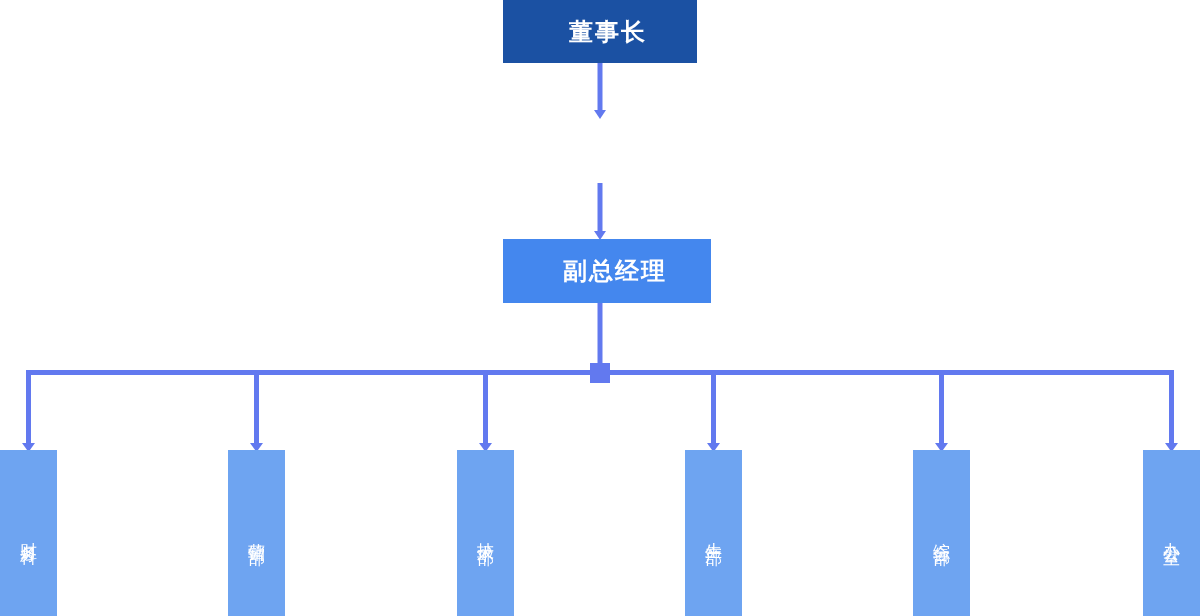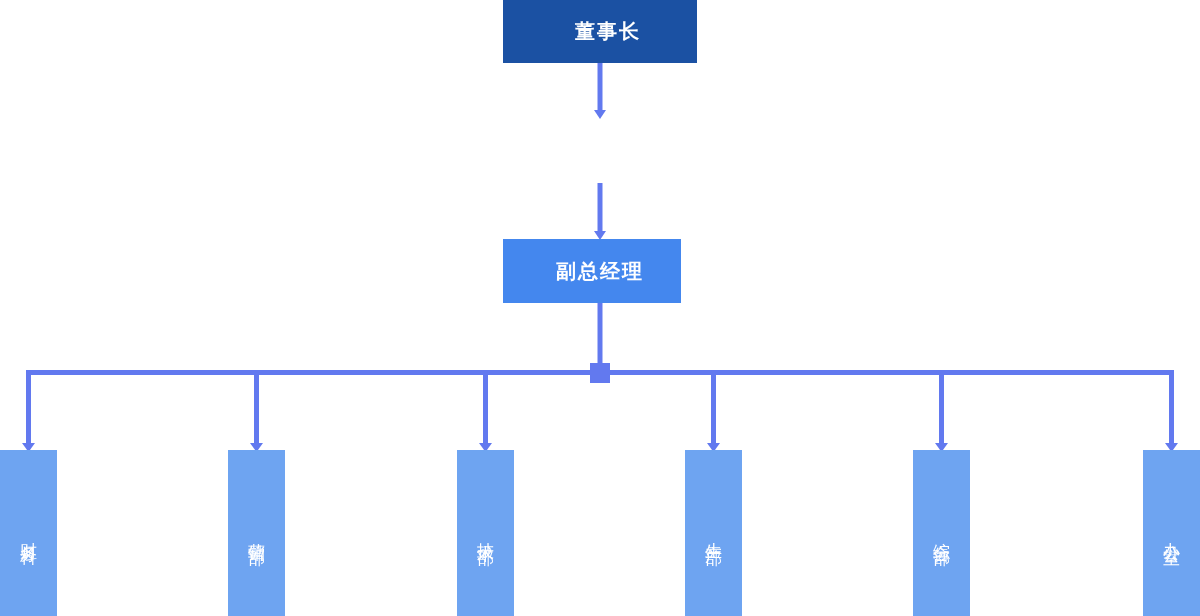--- a/index.html
+++ b/index.html
@@ -37,35 +37,35 @@
   .node {
     position: absolute;
     display: flex;
     align-items: center;
     justify-content: center;
     color: #ffffff;
     box-sizing: border-box;
     user-select: none;
   }
   .node-h {
-    font-size: 20px;
+    font-size: 24px;
     font-weight: 600;
     letter-spacing: 2px;
     padding-left: 16px;
   }
   .n-l1 {
     left: 503px; top: 0px; width: 194px; height: 63px;
     background: var(--c-level1, #1b51a3);
   }
   .n-l2 {
     left: 503px; top: 118px; width: 194px; height: 65px;
     background: var(--c-level2, #1765d3);
   }
   .n-l3 {
-    left: 503px; top: 239px; width: 178px; height: 64px;
+    left: 503px; top: 239px; width: 208px; height: 64px;
     background: var(--c-level3, #4487ee);
   }
   .node-v {
     top: 450px; width: 57px; height: 166px;
     background: var(--c-department, #6ea4f1);
     font-size: 17px;
     font-weight: 400;
     letter-spacing: 3px;
     writing-mode: vertical-rl;
     text-orientation: upright;

